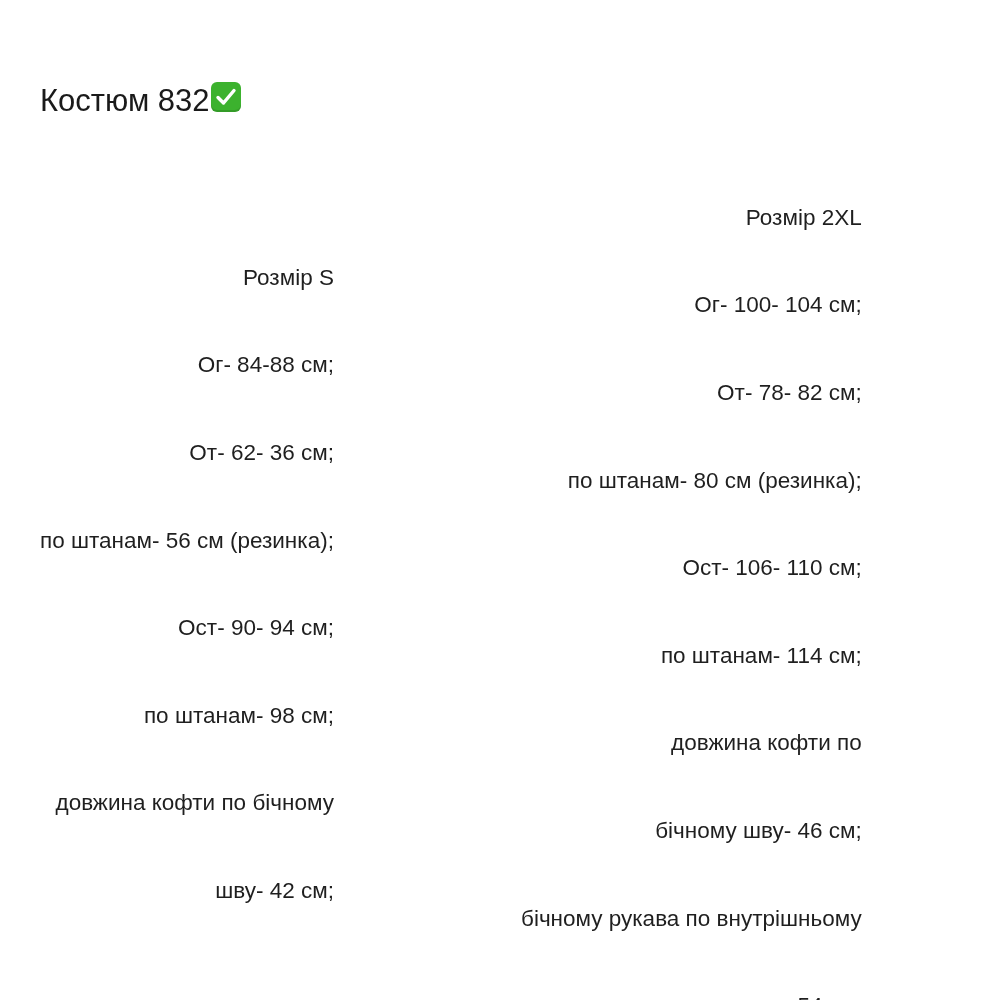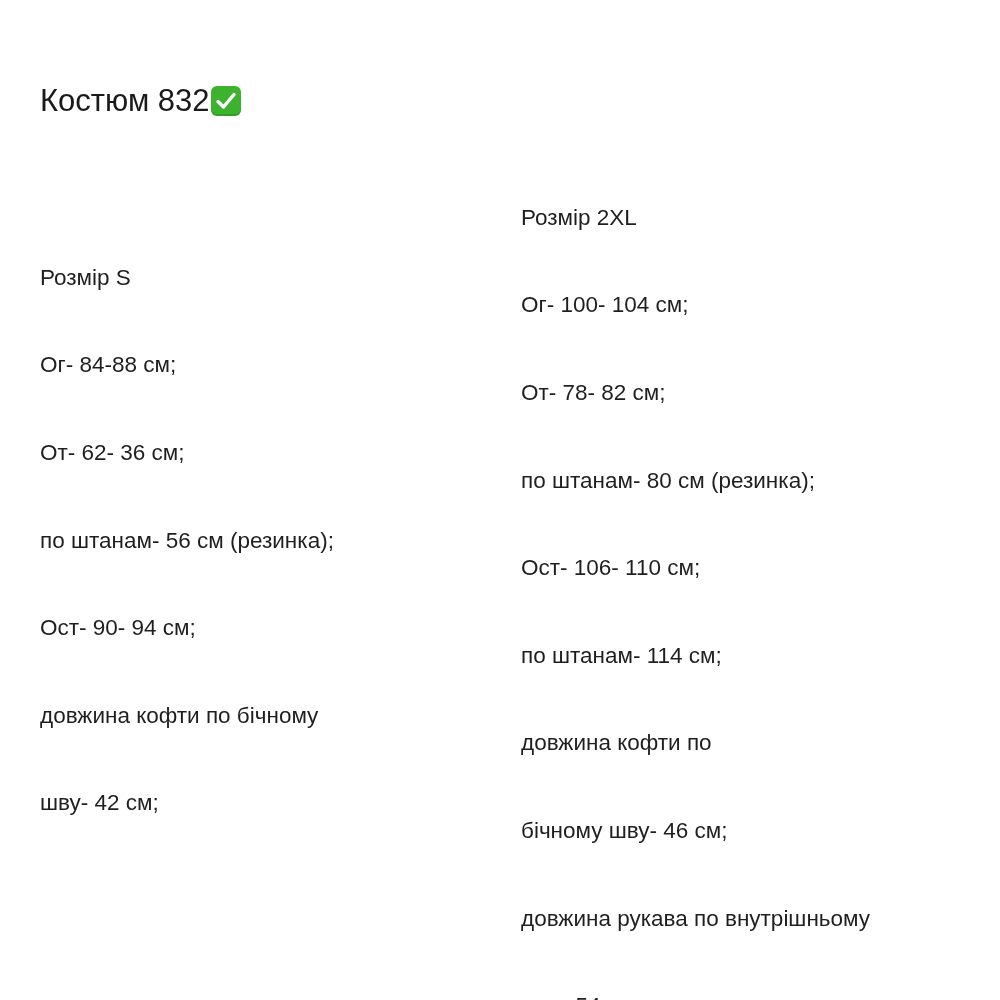--- a/index.html
+++ b/index.html
@@ -17,21 +17,21 @@
     }
     .title {
       position: absolute;
       left: 40px;
       top: 82px;
       font-size: 31px;
       line-height: 38px;
       color: #1a1a1a;
       white-space: nowrap;
       display: flex;
-      align-items: center;
+      align-items: flex-start;
     }
     .check-icon {
       display: inline-block;
       width: 30px;
       height: 30px;
       background: #3cb22e;
       border-radius: 6px;
       margin-left: 1px;
       position: relative;
       box-shadow: inset 0 -2px 0 rgba(0,0,0,0.12);
@@ -42,21 +42,21 @@
       top: 3px;
     }
     .col {
       position: absolute;
       font-size: 22.5px;
       line-height: 29.2px;
       white-space: pre;
     }
     .col-left { left: 40px; top: 146px; }
     .col-right { left: 521px; top: 86px; }
-    .line { display: block; height: 29.2px; }
+    .line { display: block; height: 29.2px; text-align: right; }
     .block { margin-bottom: 29.5px; }
   </style>
 </head>
 <body>
 
 <div class="title">
   <span>Костюм 832</span>
   <span class="check-icon">
     <svg width="24" height="24" viewBox="0 0 24 24">
       <path d="M4 12.5 L9.5 18 L20 5.5" fill="none" stroke="#ffffff" stroke-width="3.4" stroke-linecap="round" stroke-linejoin="round"></path>
@@ -64,20 +64,21 @@
   </span>
 </div>
 
 <div class="col col-left">
   <div class="block">
     <span class="line">Розмір S</span>
     <span class="line">Ог- 84-88 см;</span>
     <span class="line">От- 62- 36 см;</span>
     <span class="line">по штанам- 56 см (резинка);</span>
     <span class="line">Ост- 90- 94 см;</span>
+    <span class="line">по штанам- 98 см;</span>
     <span class="line">довжина кофти по бічному</span>
     <span class="line">шву- 42 см;</span>
     
     
     
     
     
   </div>
   
 </div>
@@ -85,20 +86,20 @@
 <div class="col col-right">
   <div class="block">
     <span class="line">Розмір 2XL</span>
     <span class="line">Ог- 100- 104 см;</span>
     <span class="line">От- 78- 82 см;</span>
     <span class="line">по штанам- 80 см (резинка);</span>
     <span class="line">Ост- 106- 110 см;</span>
     <span class="line">по штанам- 114 см;</span>
     <span class="line">довжина кофти по</span>
     <span class="line">бічному шву- 46 см;</span>
-    <span class="line">довжина рукава по внутрішньому</span>
+    <span class="line">бічному рукава по внутрішньому</span>
     <span class="line">шву- 54 см;</span>
     
     
     
   </div>
   
 </div>
 
 </body></html>

